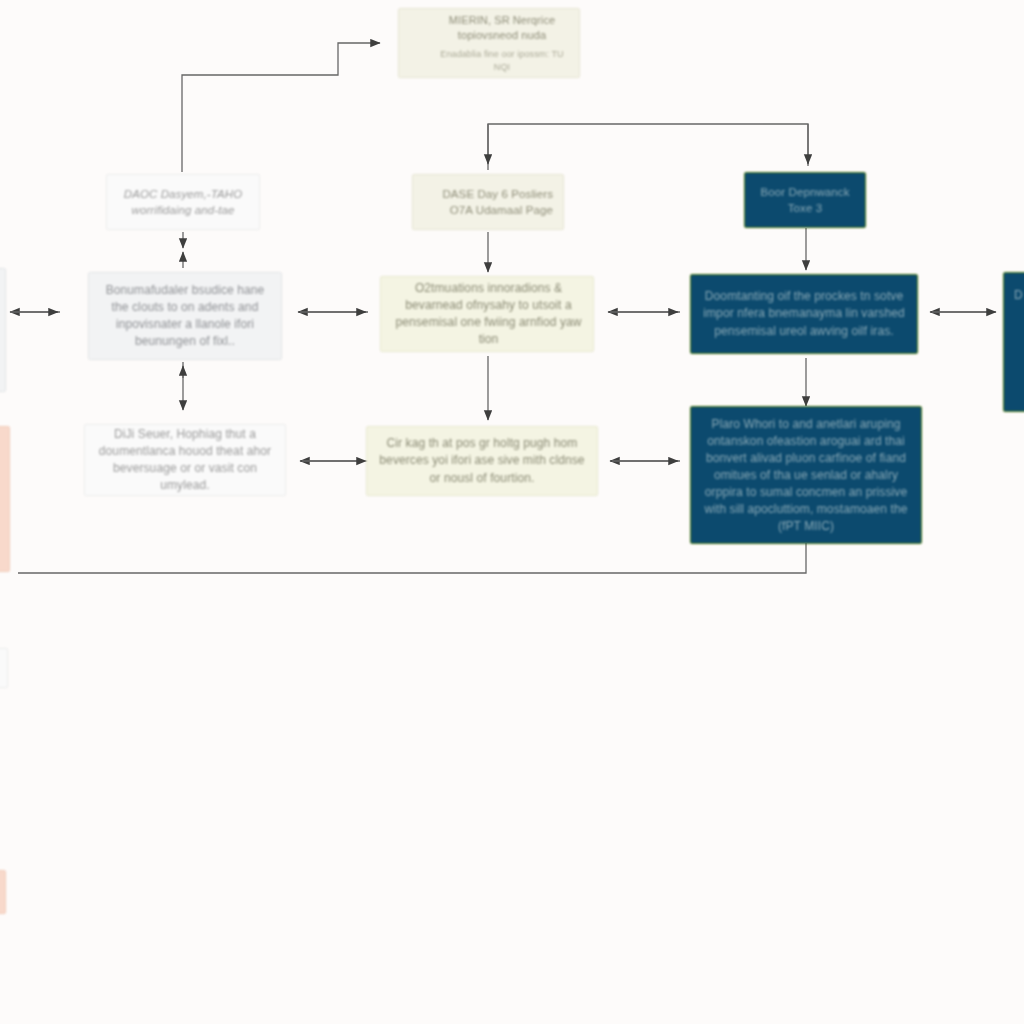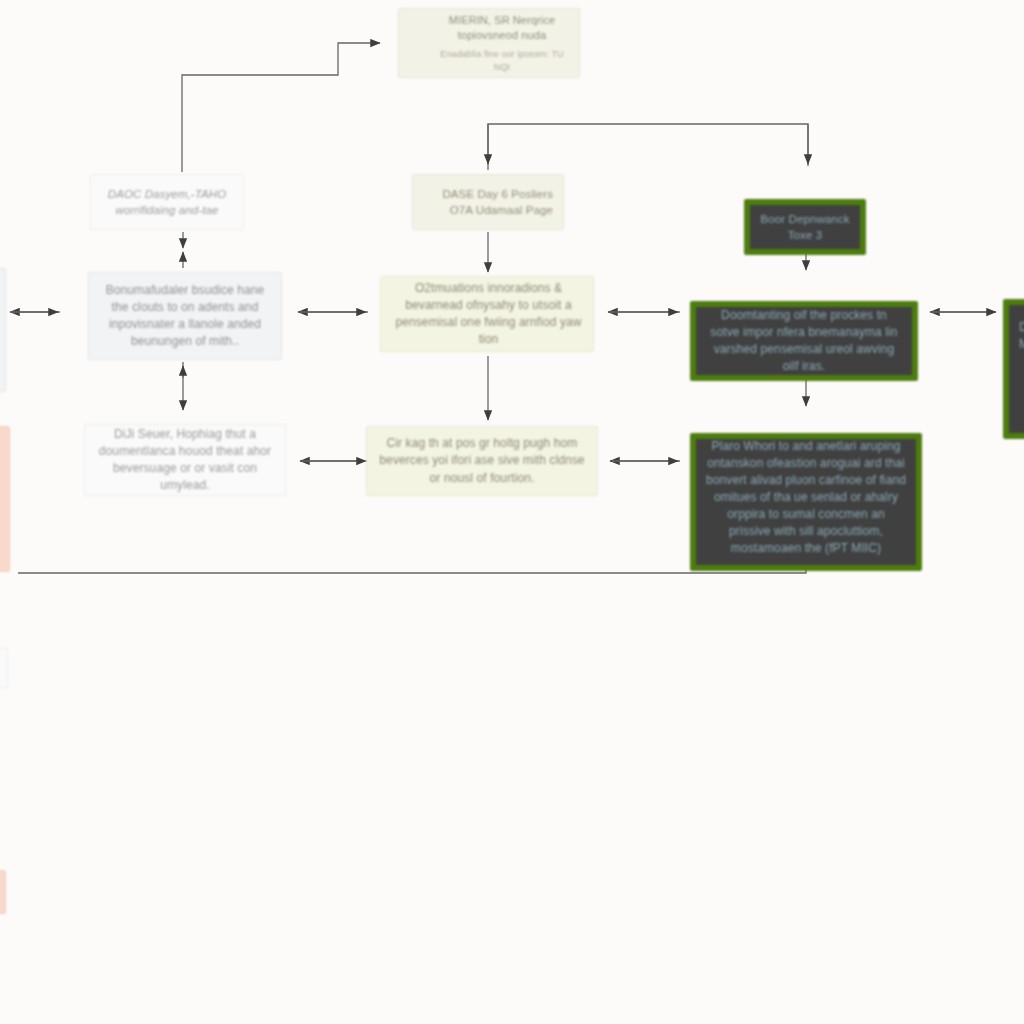--- a/index.html
+++ b/index.html
@@ -27,21 +27,21 @@
   .node .txt{
     display:block;
     width:100%;
     line-height:1.42;
     letter-spacing:0.1px;
   }
 
   
   .pal-cream   {background:#f3f2e6;border:1px solid #e6e4d2;color:#8e8d78;}
   .pal-gray    {background:#f2f3f4;border:1px solid #e3e5e7;color:#8e9094;}
-  .pal-blue    {background:#404040;border:6px solid #4d7c0f;color:#8aa9b6;margin-top:27px;}
+  .pal-blue    {background:#0c4a6e;border:1px solid #4d7c0f;color:#8aa9b6;}
   .pal-yellow  {background:#f4f4e3;border:1px solid #e8e8cf;color:#8a8a74;}
   .pal-salmon  {background:#f8d9cb;border:1px solid #f2cdbc;color:#b08b7b;}
   .pal-white   {background:#fafafa;border:1px solid #ececec;color:#9a9a9a;}
 
   .fs-11{font-size:11px;padding-left:36px;}
   .fs-115{font-size:11.5px;}
   .fs-12{font-size:12px;}
 
   .edge-clip{overflow:hidden;}
 </style>
@@ -102,34 +102,34 @@
 
       <path d="M806,543 L806,573 L18,573"></path>
     </g>
   </svg>
 
   <div class="node pal-cream fs-11" style="left:398px;top:8px;width:182px;height:70px;flex-direction:column;">
     <span class="txt">MIERIN, SR Nerqrice topiovsneod nuda</span>
     <span class="txt" style="font-size:9px;opacity:.72;margin-top:4px;">Enadablia fine oor ipossm: TU NQI</span>
   </div>
 
-  <div class="node pal-white fs-115" style="left:90px;top:174px;width:154px;height:56px;font-style:italic;">
+  <div class="node pal-white fs-115" style="left:106px;top:174px;width:154px;height:56px;font-style:italic;">
     <span class="txt">DAOC Dasyem,-TAHO worrifidaing and-tae</span>
   </div>
 
   <div class="node pal-cream fs-115" style="left:412px;top:174px;width:152px;height:56px;text-align:right;">
     <span class="txt">DASE Day 6 Posliers O7A Udamaal Page</span>
   </div>
 
   <div class="node pal-blue fs-115" style="left:744px;top:172px;width:122px;height:56px;">
     <span class="txt">Boor Depnwanck Toxe 3</span>
   </div>
 
   <div class="node pal-gray fs-12" style="left:88px;top:272px;width:194px;height:88px;">
-    <span class="txt">Bonumafudaler bsudice hane the clouts to on adents and inpovisnater a llanole anded beunungen of mith..</span>
+    <span class="txt">Bonumafudaler bsudice hane the clouts to on adents and inpovisnater a llanole ifori beunungen of fixl..</span>
   </div>
 
   <div class="node pal-yellow fs-12" style="left:380px;top:276px;width:214px;height:76px;padding-left:13px;">
     <span class="txt">O2tmuations innoradions &amp; bevarnead ofnysahy to utsoit a pensemisal one fwiing arnfiod yaw tion</span>
   </div>
 
   <div class="node pal-blue fs-12" style="left:690px;top:274px;width:228px;height:80px;">
     <span class="txt">Doomtanting oif the prockes tn sotve impor nfera bnemanayma lin varshed pensemisal ureol awving oilf iras.</span>
   </div>
 

